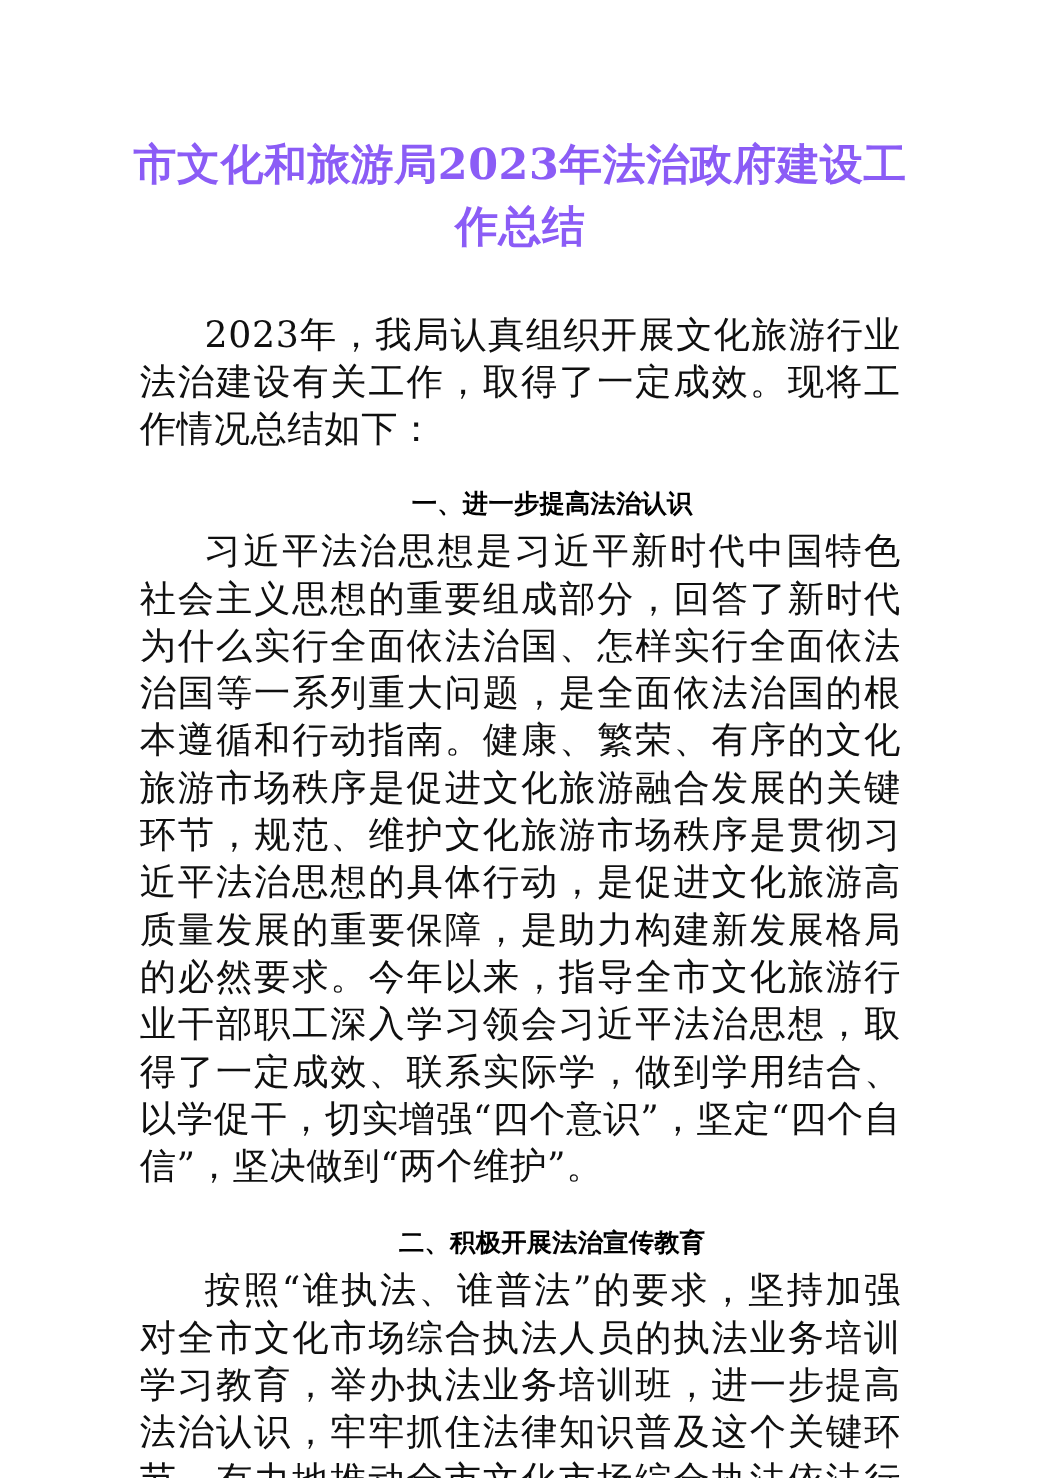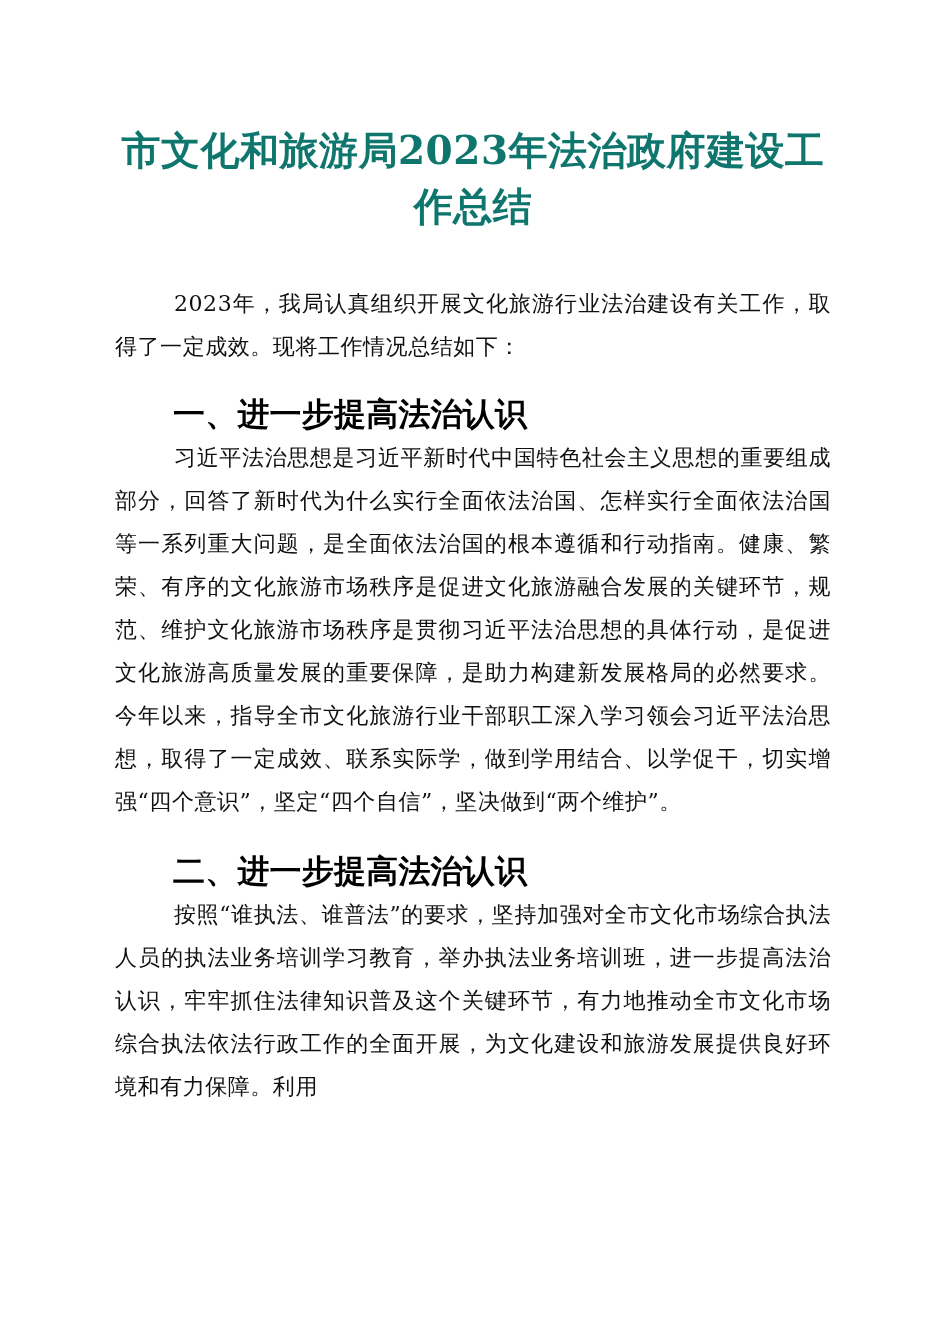--- a/index.html
+++ b/index.html
@@ -37,47 +37,48 @@
   .doc-title {
     margin: 0;
     padding: 0;
     padding-top: 122px;
     text-align: center;
     font-family: "DejaVu Serif", "Liberation Serif", serif;
     font-weight: 700;
     font-size: 39px;
     line-height: 56px;
     letter-spacing: 0.5px;
-    color: #0f766e;
+    color: #8b5cf6;
     text-rendering: optimizeLegibility;
   }
 
   
   .section-heading {
     margin: 0;
     padding: 0;
     font-family: "Liberation Sans", "DejaVu Sans", sans-serif;
     font-weight: 700;
-    font-size: 32px;
+    font-size: 23px;
     line-height: 43px;
     letter-spacing: 0.2px;
     text-indent: 58px;
     color: #000000;
     white-space: nowrap;
+    text-align: center;
   }
 
   .heading-1 { margin-top: 25px; }
   .heading-2 { margin-top: 27px; }
 
   
   .body-para {
-    margin: 0;
+    margin: 12px;
     padding: 0;
     font-family: "DejaVu Serif", "Liberation Serif", serif;
-    font-size: 22px;
+    font-size: 33px;
     line-height: 43px;
     letter-spacing: 0.55px;
     text-indent: 59px;
     text-align: justify;
     text-justify: inter-ideograph;
     color: #101010;
     word-break: break-all;
   }
 
   .para-intro { margin-top: 48px; }
@@ -93,18 +94,18 @@
   <div class="content">
 
     <h1 class="doc-title">市文化和旅游局2023年法治政府建设工作总结</h1>
 
     <p class="body-para para-intro">2023年，我局认真组织开展文化旅游行业法治建设有关工作，取得了一定成效。现将工作情况总结如下：</p>
 
     <h2 class="section-heading heading-1">一、进一步提高法治认识</h2>
 
     <p class="body-para para-body after-heading">习近平法治思想是习近平新时代中国特色社会主义思想的重要组成部分，回答了新时代为什么实行全面依法治国、怎样实行全面依法治国等一系列重大问题，是全面依法治国的根本遵循和行动指南。健康、繁荣、有序的文化旅游市场秩序是促进文化旅游融合发展的关键环节，规范、维护文化旅游市场秩序是贯彻习近平法治思想的具体行动，是促进文化旅游高质量发展的重要保障，是助力构建新发展格局的必然要求。今年以来，指导全市文化旅游行业干部职工深入学习领会习近平法治思想，取得了一定成效、联系实际学，做到学用结合、以学促干，切实增强“四个意识”，坚定“四个自信”，坚决做到“两个维护”。</p>
 
-    <h2 class="section-heading heading-2">二、进一步提高法治认识</h2>
+    <h2 class="section-heading heading-2">二、积极开展法治宣传教育</h2>
 
     <p class="body-para para-body after-heading">按照“谁执法、谁普法”的要求，坚持加强对全市文化市场综合执法人员的执法业务培训学习教育，举办执法业务培训班，进一步提高法治认识，牢牢抓住法律知识普及这个关键环节，有力地推动全市文化市场综合执法依法行政工作的全面开展，为文化建设和旅游发展提供良好环境和有力保障。利用</p>
 
   </div>
 </div>
 
 </body></html>

